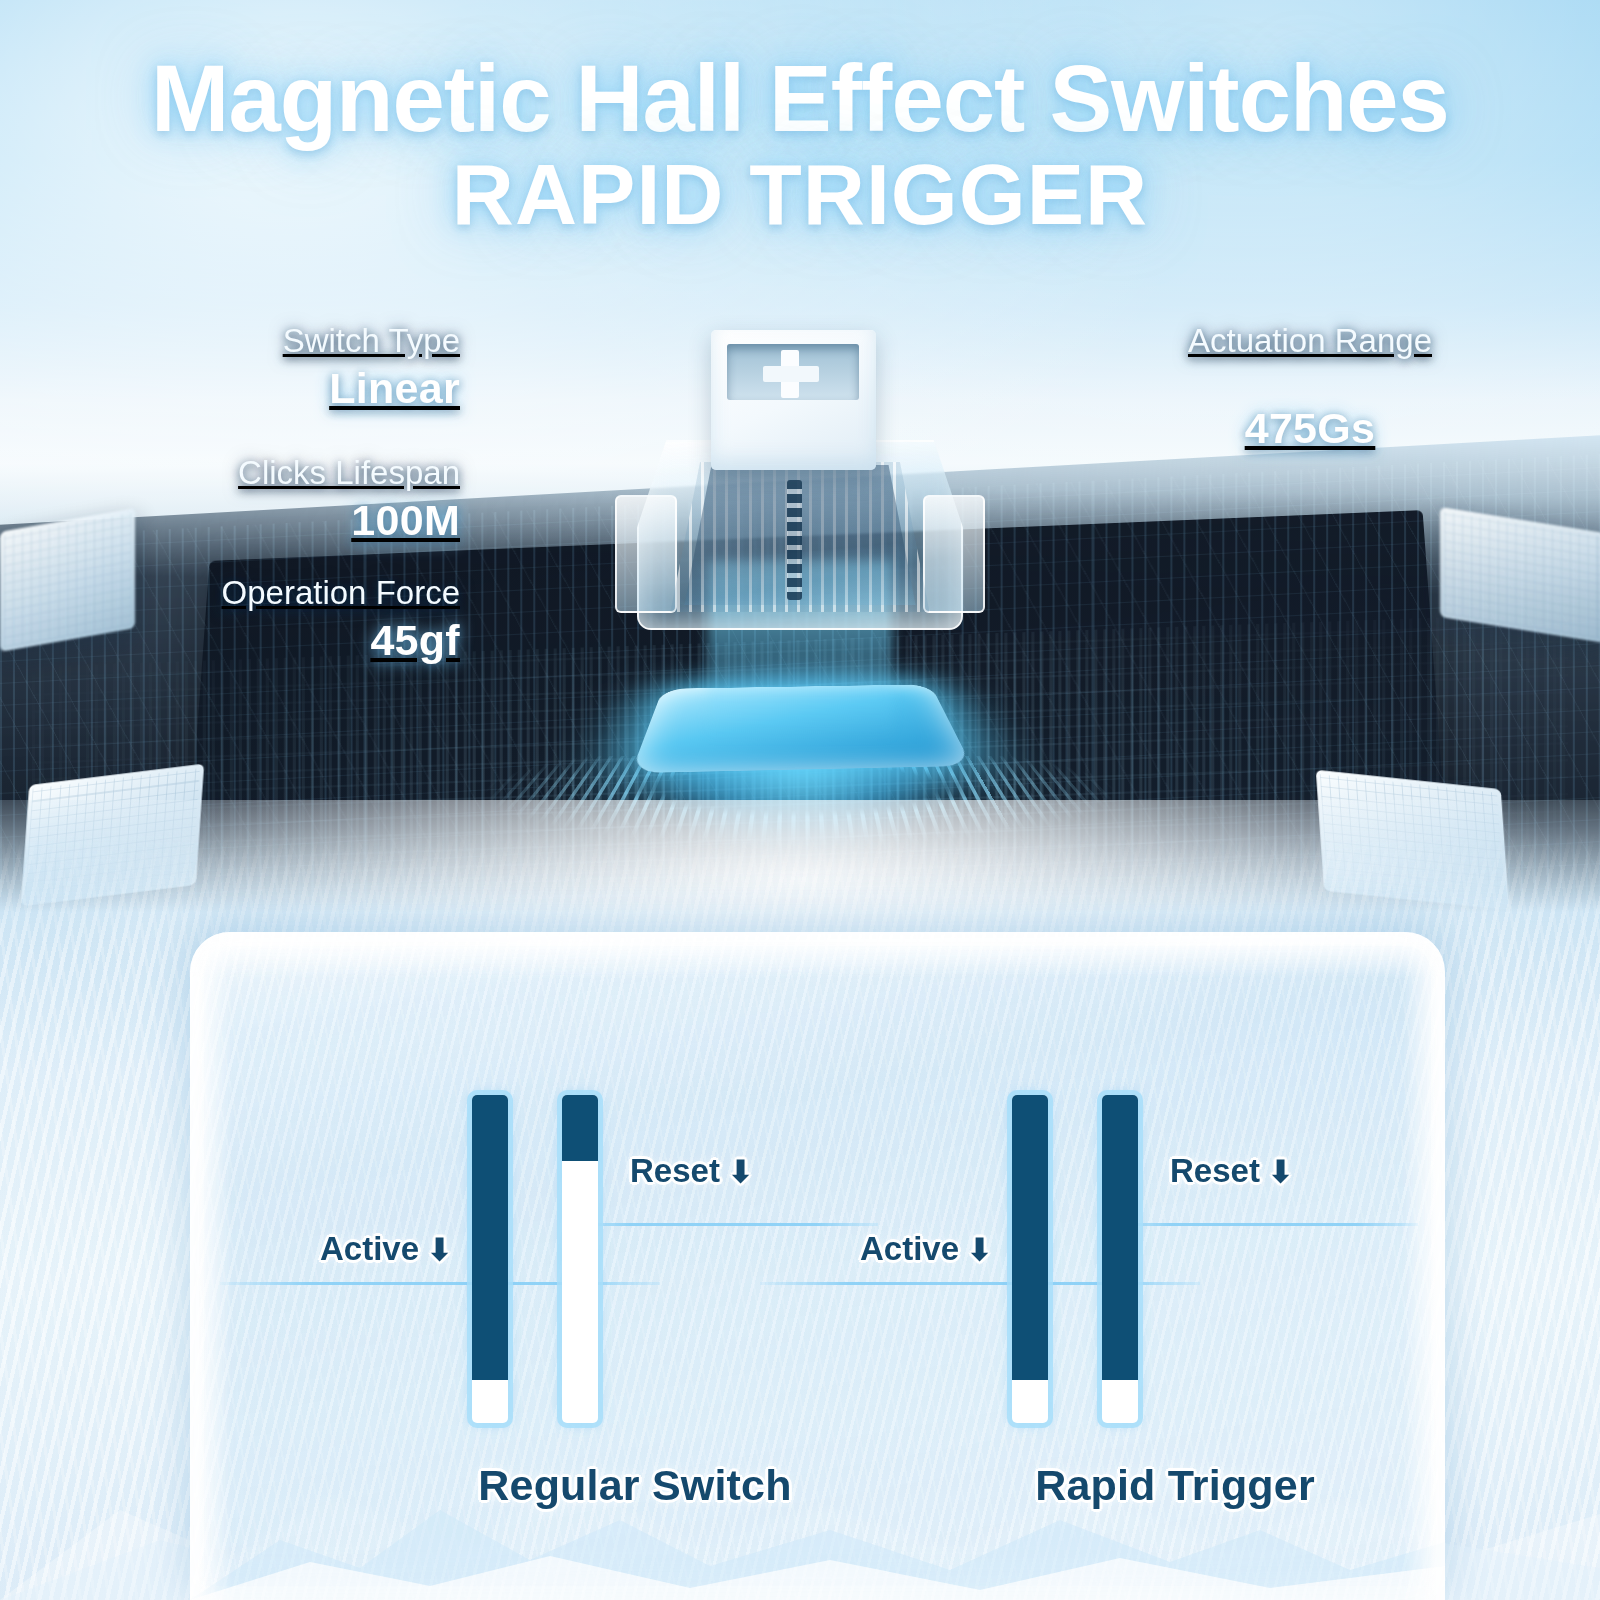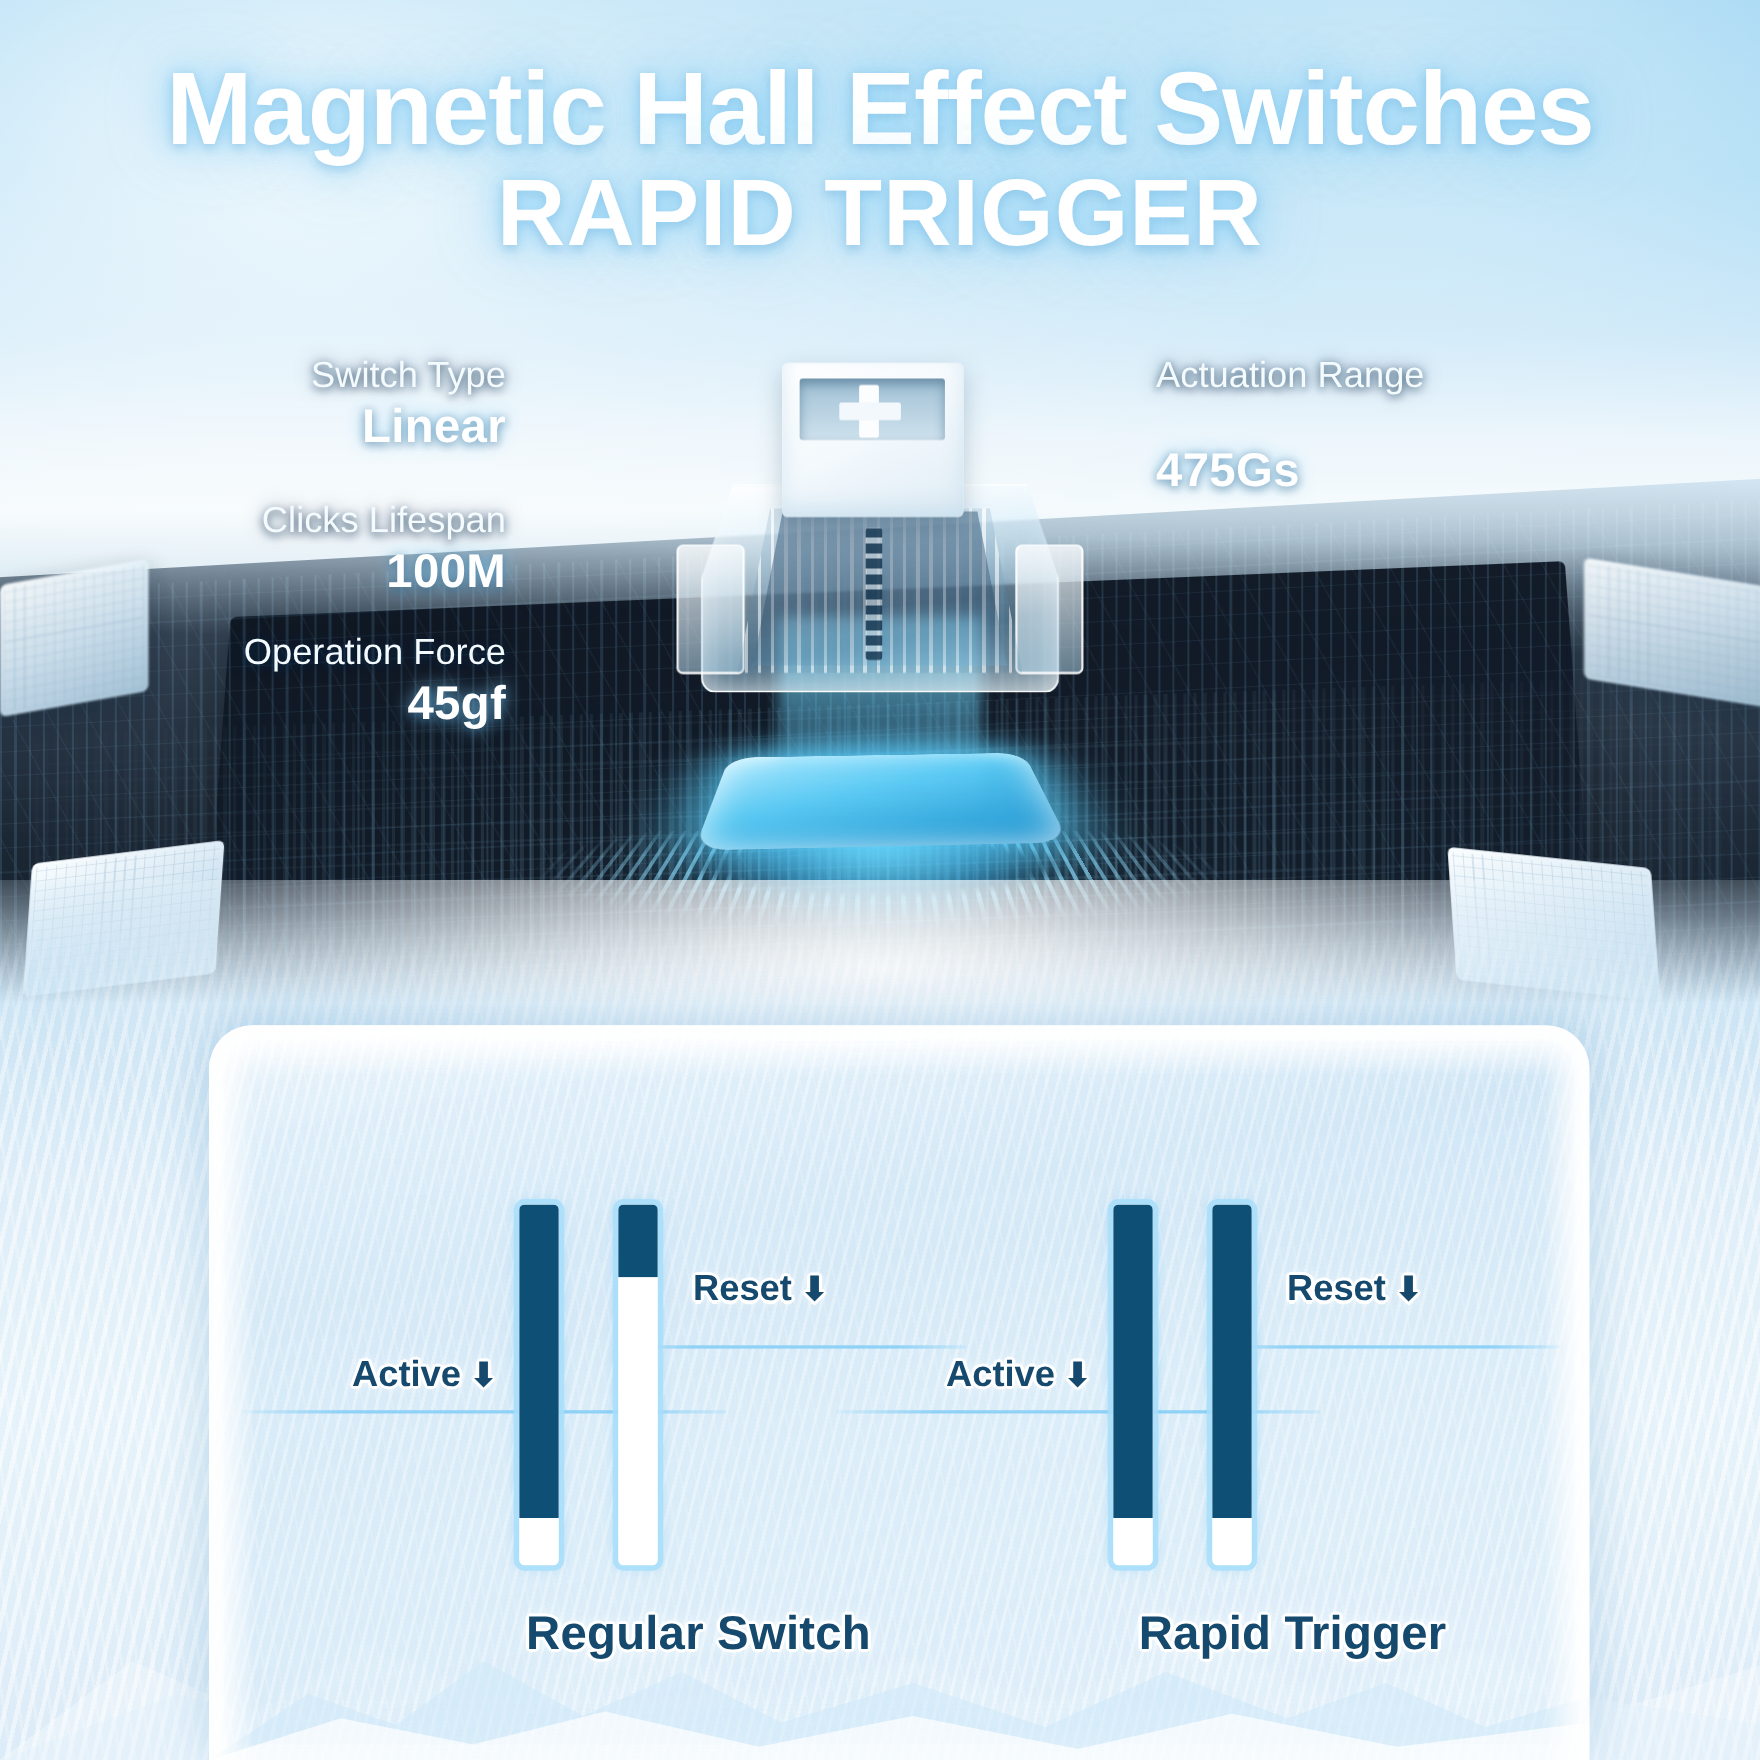--- a/index.html
+++ b/index.html
@@ -177,22 +177,22 @@
     font-size:94px; font-weight:bold; color:#ffffff; letter-spacing:-1px; line-height:1.0;
     text-shadow:0 0 26px rgba(150,215,250,.95), 0 0 60px rgba(120,195,240,.7), 0 3px 10px rgba(70,140,190,.45);
   }
   .title-2 {
     font-size:86px; font-weight:bold; color:#ffffff; letter-spacing:1px; line-height:1.08; margin-top:2px;
     text-shadow:0 0 26px rgba(150,215,250,.95), 0 0 60px rgba(120,195,240,.7), 0 3px 10px rgba(70,140,190,.45);
   }
 
   .spec-col { position:absolute; z-index:6; }
   .spec-left  { left:30px;  top:320px; width:430px; text-align:right; }
-  .spec-right { left:1040px;top:320px; width:540px; text-align:left;margin-left:11px; }
-  .spec-item { margin-bottom:26px; }
+  .spec-right { left:1040px;top:320px; width:540px; text-align:center; }
+  .spec-item { margin-bottom:26px;text-decoration:underline; }
   .spec-label {
     font-size:33px; color:#f4fbff; font-weight:normal; line-height:1.26;
     text-shadow:0 2px 8px rgba(10,40,70,.75), 0 0 16px rgba(20,60,95,.5);
   }
   .spec-value {
     font-size:43px; font-weight:bold; color:#ffffff; line-height:1.22; letter-spacing:.3px;
     text-shadow:0 0 16px rgba(130,205,245,.9), 0 2px 9px rgba(15,50,85,.6);
   }
   .spec-left  .spec-item:nth-child(1){ margin-bottom:38px; }
   .spec-left  .spec-item:nth-child(2){ }

